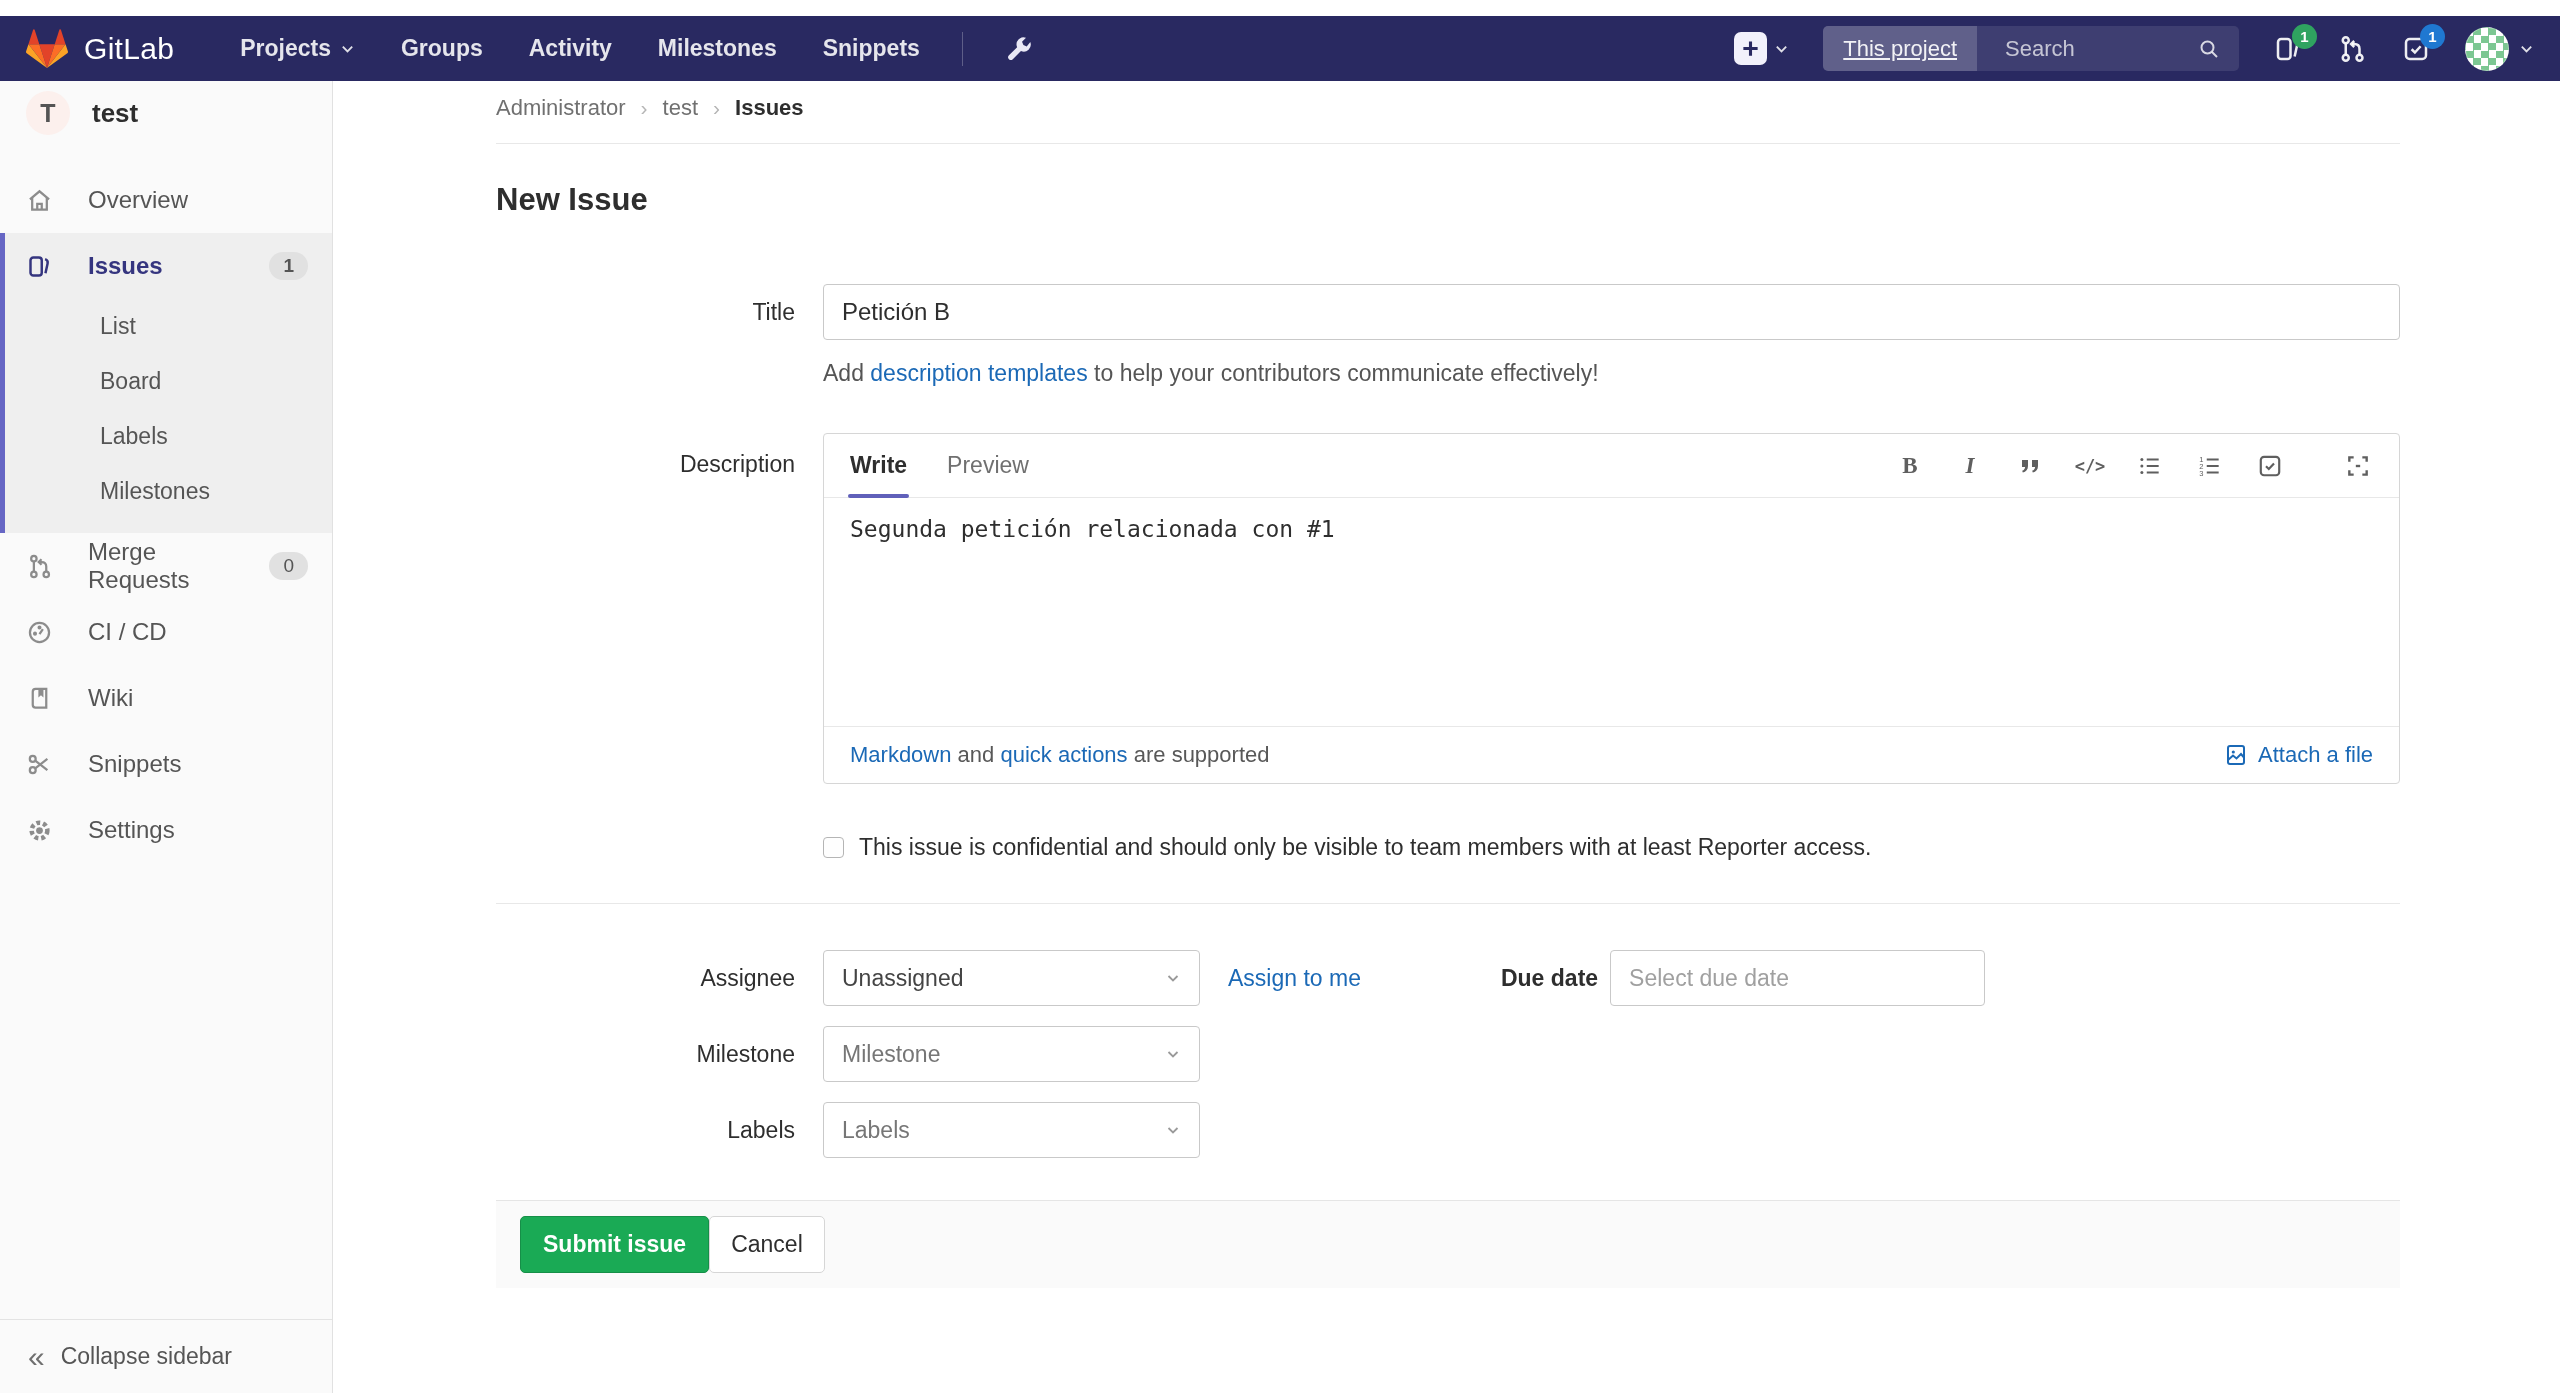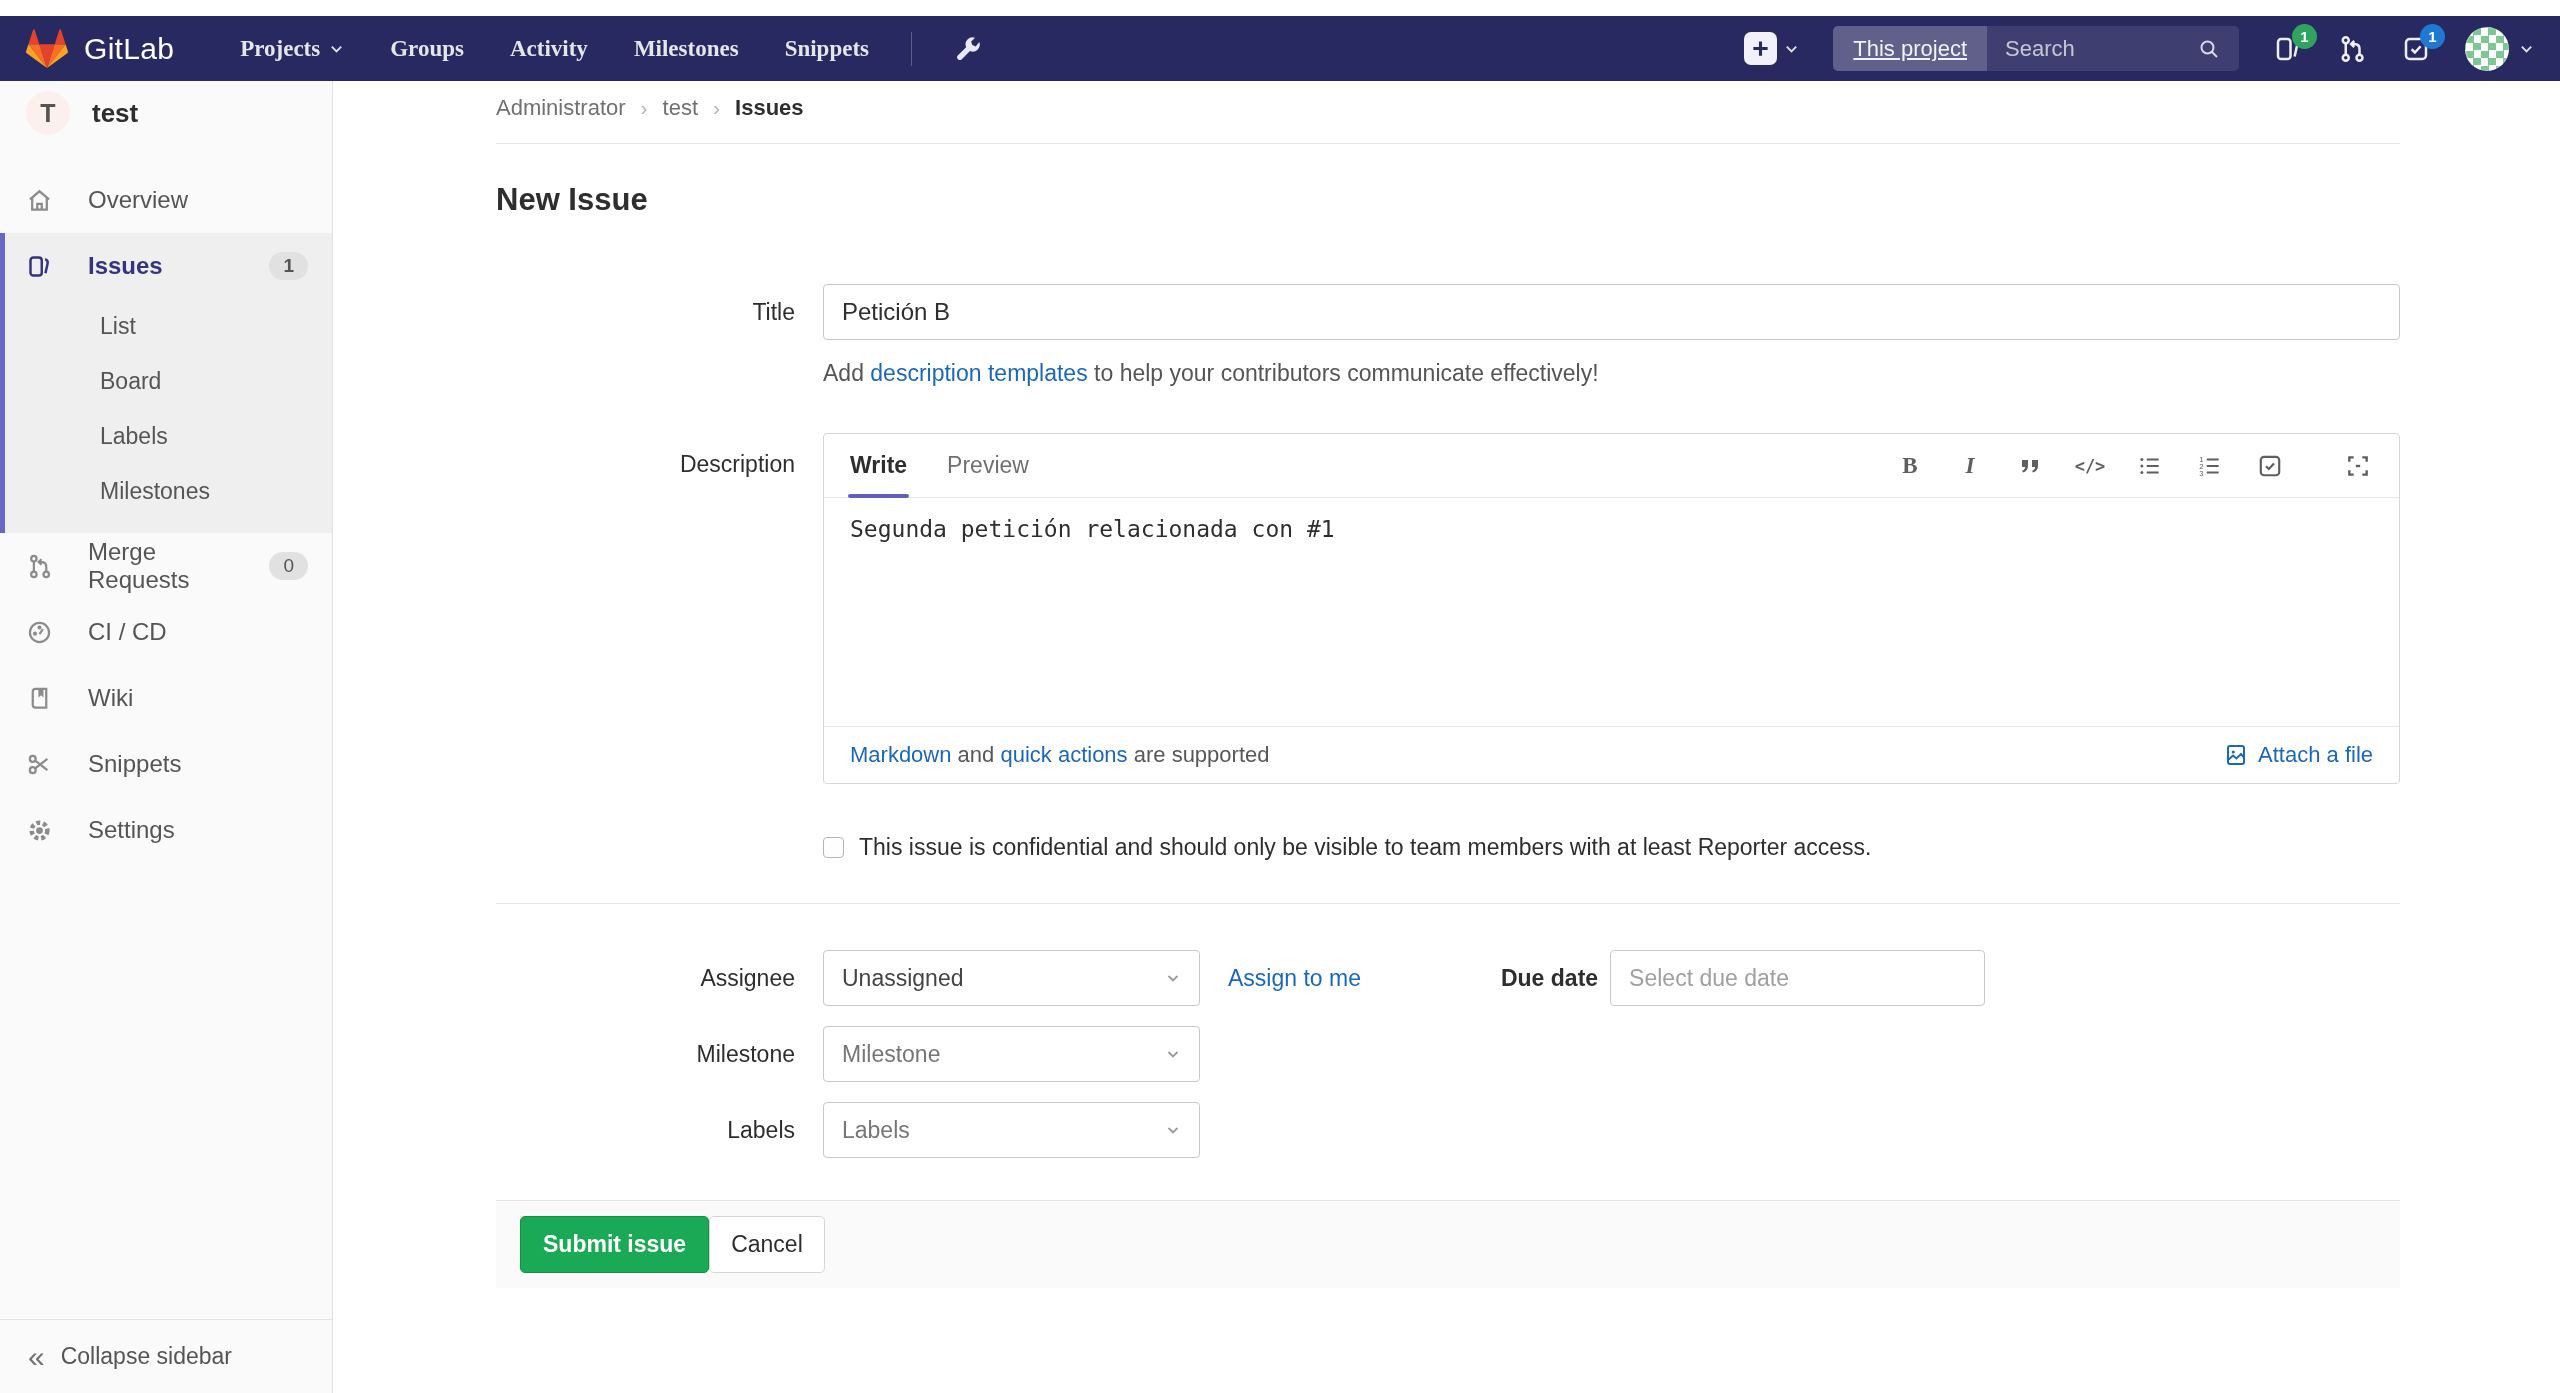--- a/index.html
+++ b/index.html
@@ -9,34 +9,34 @@
   svg { display:block; }
 
   
   .navbar { position:fixed; top:16px; left:0; right:0; height:65px; background:#292961;
     display:flex; align-items:center; justify-content:space-between; padding:0 26px; z-index:50; }
   .nav-left { display:flex; align-items:center; }
   .logo { display:flex; align-items:center; gap:16px; }
   .logo-text { color:#fff; font-size:30px; font-weight:500; letter-spacing:.3px; }
   .nav-links { display:flex; align-items:center; gap:46px; margin-left:66px; }
   .nav-link { color:rgba(255,255,255,.88); font-size:23px; font-weight:600;
-    display:flex; align-items:center; gap:9px; white-space:nowrap;font-family:Liberation Serif, serif; }
+    display:flex; align-items:center; gap:9px; white-space:nowrap; }
   .nav-divider { width:1px; height:34px; background:rgba(255,255,255,.25); margin:0 42px; }
   .wrench svg { width:28px; height:28px; }
 
   .nav-right { display:flex; align-items:center; gap:34px; }
   .plus-btn { display:flex; align-items:center; gap:7px; }
   .plus-box { width:33px; height:33px; background:#f2f1fb; border-radius:7px;
     display:flex; align-items:center; justify-content:center; }
   .search-pill { display:flex; align-items:stretch; height:45px; background:rgba(255,255,255,.10);
     border-radius:5px; overflow:hidden; }
   .search-scope { display:flex; align-items:center; padding:8px 20px; background:rgba(255,255,255,.18);
     color:rgba(255,255,255,.92); font-size:22px; white-space:nowrap;text-decoration:underline; }
   .search-wrap { display:flex; align-items:center; gap:12px; padding:0 18px; }
-  .search-input { background:transparent; border:none; outline:none; color:#fff; font-size:22px; width:180px; }
+  .search-input { background:transparent; border:none; outline:none; color:#fff; font-size:22px; width:180px;margin-left:10px; }
   .search-input::placeholder { color:rgba(255,255,255,.70); }
   .icon-btn { position:relative; display:flex; color:rgba(255,255,255,.92); }
   .icon-btn svg { width:30px; height:30px; }
   .badge { position:absolute; top:-10px; right:-14px; min-width:25px; height:25px; border-radius:13px;
     font-size:15px; font-weight:700; color:#fff; display:flex; align-items:center; justify-content:center; padding:0 7px; }
   .badge.green { background:#2fa360; }
   .badge.blue  { background:#1f78d1; }
   .user-chip { display:flex; align-items:center; gap:10px; }
   .avatar { width:44px; height:44px; border-radius:50%;
     background:repeating-conic-gradient(#7cc792 0% 25%, #ffffff 0% 50%);

